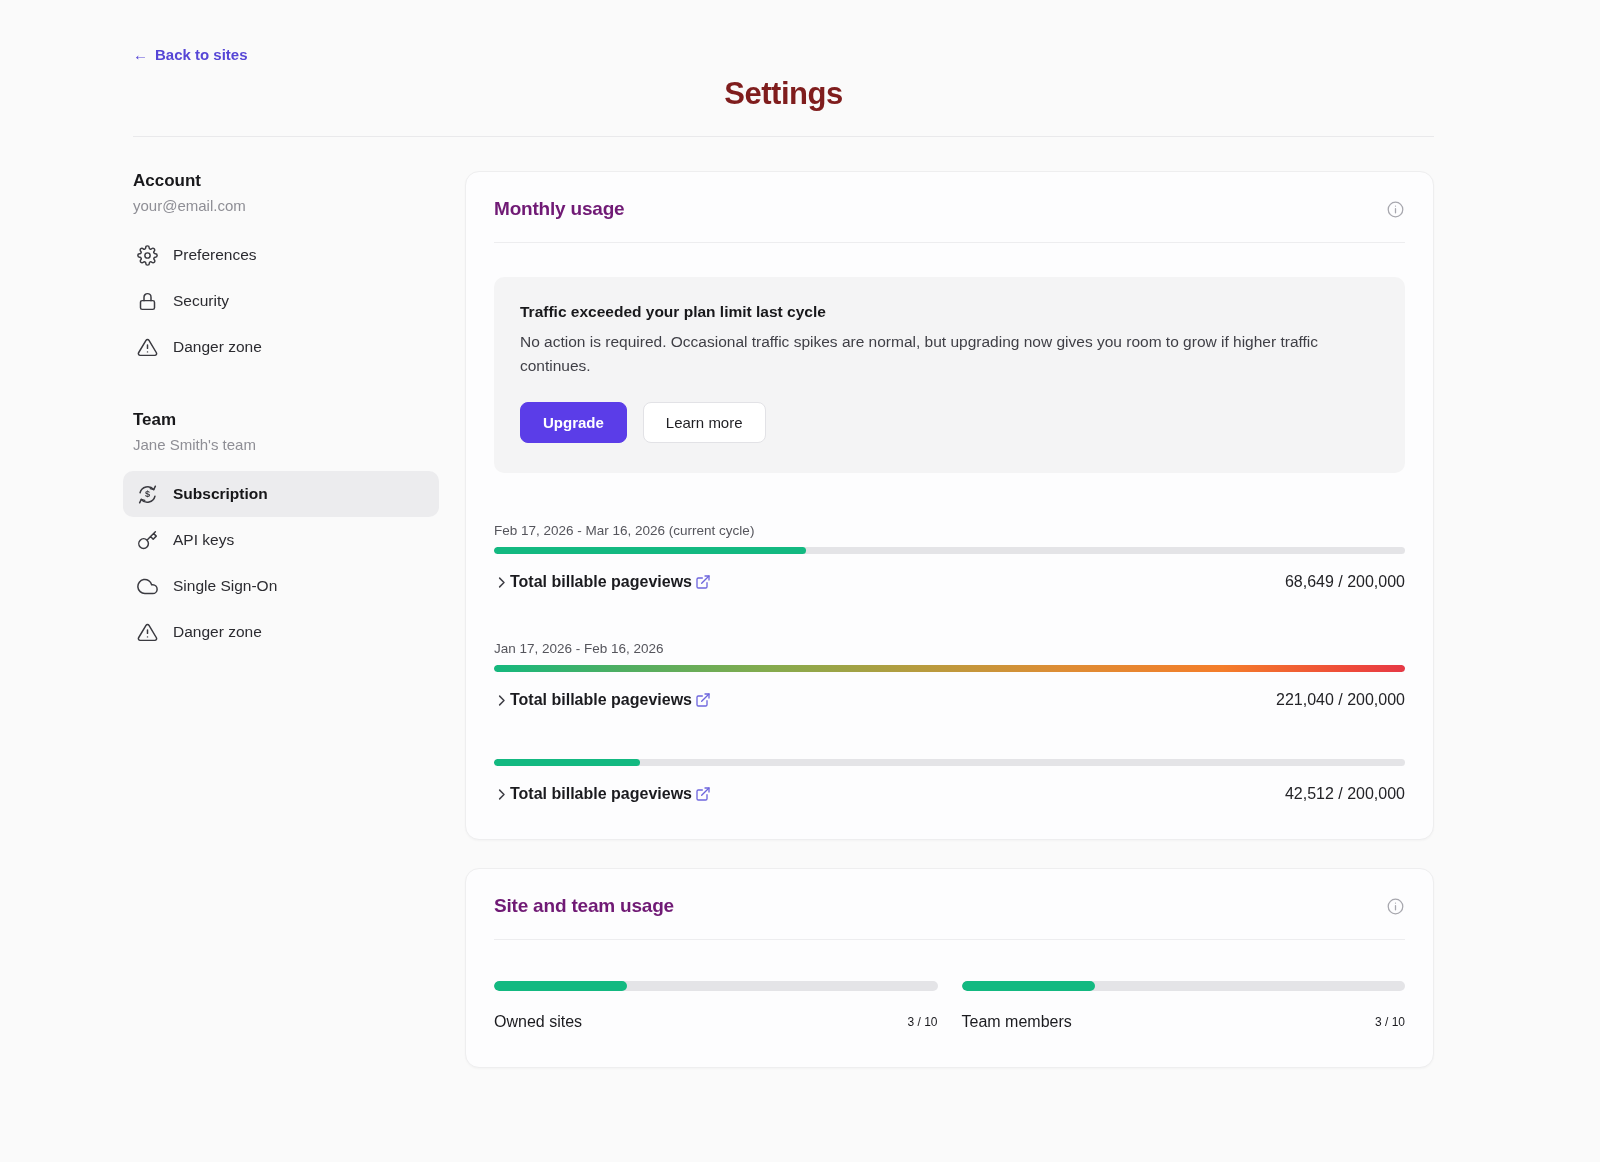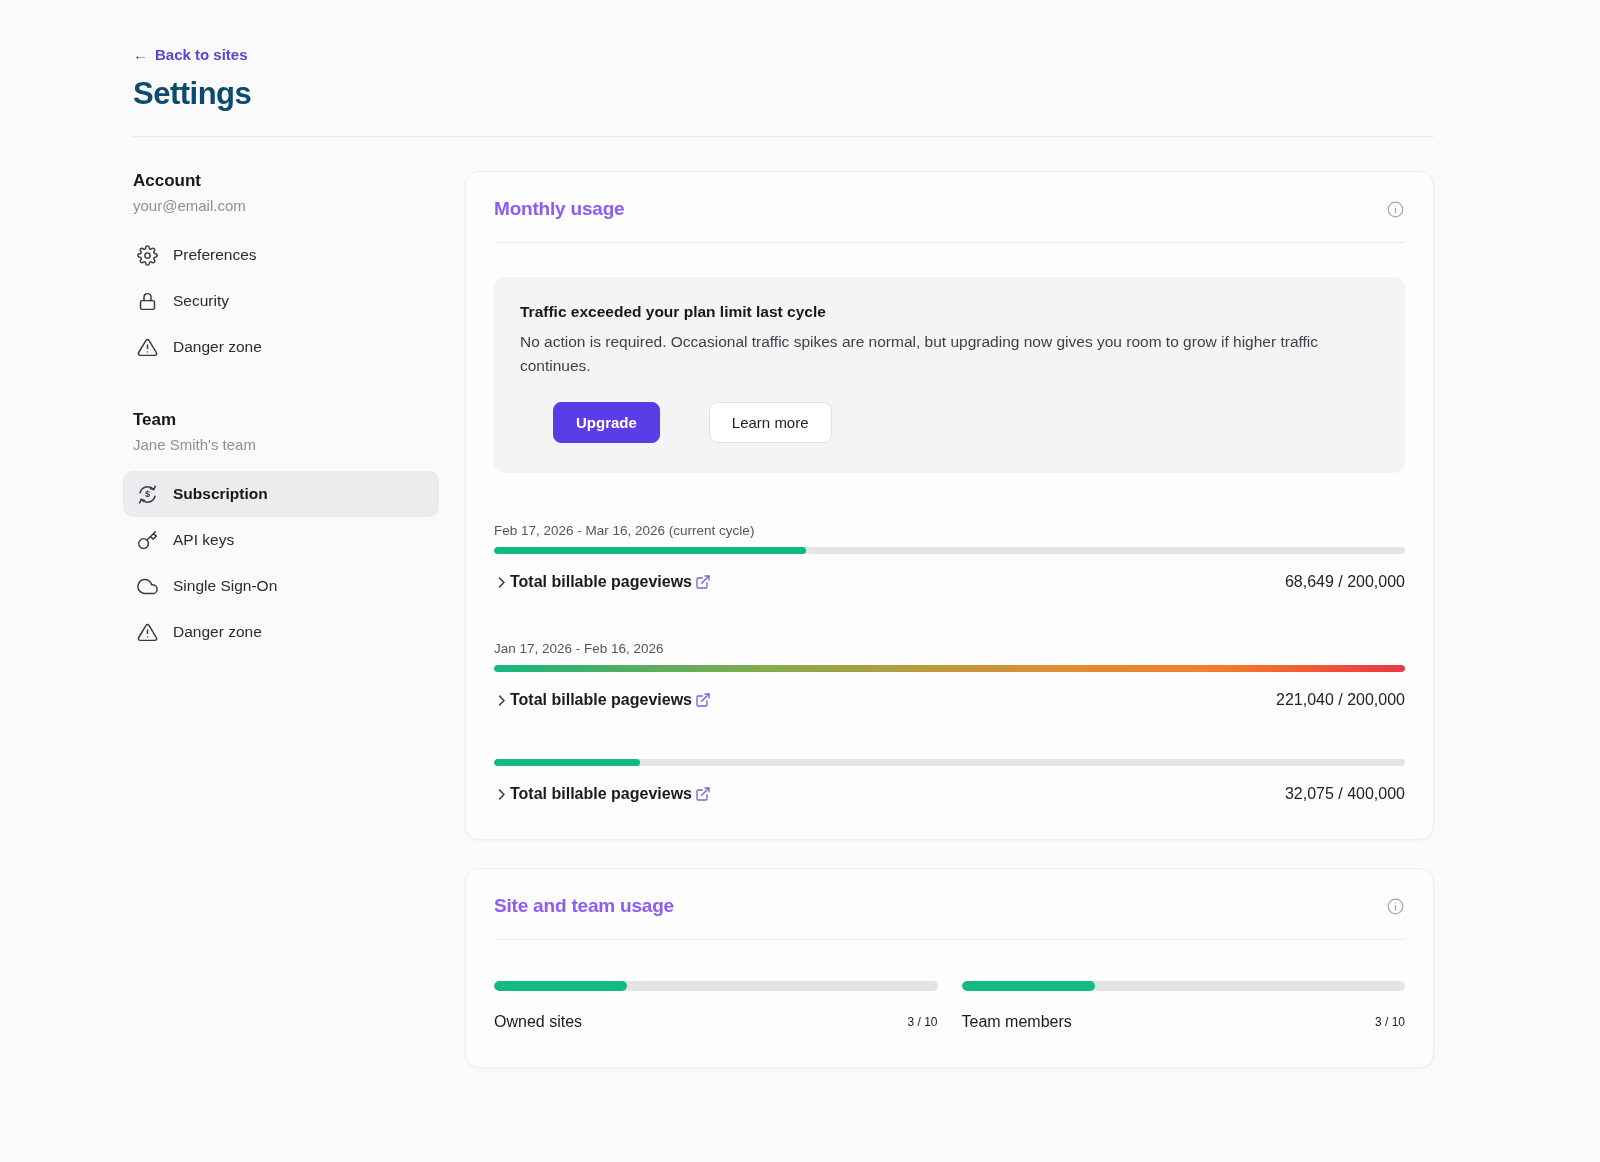--- a/index.html
+++ b/index.html
@@ -12,21 +12,21 @@
   }
   .page { width:1600px; height:1162px; overflow:hidden; }
 
   
   .header { padding:46px 166px 0 133px; }
   .back-link {
     display:inline-flex; align-items:center; gap:7px;
     color:#5646d6; font-size:15px; font-weight:700;
     text-decoration:none; cursor:pointer;
   }
-  .page-title { margin-top:12px; font-size:31px; font-weight:700; letter-spacing:-0.5px; color:#0c4a6e; }
+  .page-title { margin-top:12px; font-size:31px; font-weight:700; letter-spacing:-0.5px; color:#7f1d1d;text-align:center; }
   .header-divider { margin-top:24px; border:none; border-top:1px solid #e9e9eb; }
 
   
   .layout { display:flex; padding:34px 166px 0 133px; gap:26px; }
 
   
   .sidebar { width:306px; flex:0 0 306px; }
   .side-section + .side-section { margin-top:40px; }
   .side-heading { font-size:17px; font-weight:700; color:#18181b; }
   .side-subtitle { margin-top:6px; font-size:15px; color:#8e8e95; }
@@ -42,31 +42,31 @@
 
   
   .main { flex:1; min-width:0; }
   .card {
     background:#fdfdfe; border:1px solid #eeeeef; border-radius:14px;
     box-shadow:0 1px 2px rgba(20,20,25,0.03);
     padding:26px 28px 36px 28px;
   }
   .card + .card { margin-top:28px; }
   .card-head { display:flex; align-items:center; justify-content:space-between; }
-  .card-title { font-size:19px; font-weight:700; letter-spacing:-0.2px; color:#8b5cf6; }
+  .card-title { font-size:19px; font-weight:700; letter-spacing:-0.2px; color:#701a75; }
   .info-btn { color:#a7a7ae; background:none; border:none; cursor:pointer; display:flex; padding:0; }
   .info-btn svg { width:19px; height:19px; }
   .card-divider { margin-top:22px; border:none; border-top:1px solid #ededef; }
 
   
   .notice { margin-top:34px; background:#f4f4f5; border-radius:10px; padding:26px 26px 30px 26px; }
   .notice-title { font-size:15.5px; font-weight:700; color:#18181b; }
   .notice-body { margin-top:9px; font-size:15.5px; line-height:1.55; color:#3f3f46; max-width:900px; }
   .notice-actions { margin-top:24px; display:flex; gap:16px; }
-  .btn { font-family:inherit; font-size:15px; border-radius:8px; padding:12px 22px; cursor:pointer; line-height:1;margin-left:33px; }
+  .btn { font-family:inherit; font-size:15px; border-radius:8px; padding:12px 22px; cursor:pointer; line-height:1; }
   .btn-primary { background:#5b3de8; color:#ffffff; border:1px solid #5b3de8; font-weight:600; }
   .btn-secondary { background:#ffffff; color:#1f1f23; border:1px solid #e2e2e6; font-weight:500; }
 
   
   .cycle { margin-top:50px; }
   .cycle-period { font-size:13.5px; color:#55555c; }
   .meter { margin-top:9px; height:7px; border-radius:4px; background:#e4e4e7; overflow:hidden; }
   .meter-fill { height:100%; border-radius:4px; background:#13b981; }
   .meter-fill.gradient {
     background:linear-gradient(90deg,#14b87e 0%,#4fae62 14%,#84ab4e 30%,#b59c3f 46%,#dd8d35 62%,#f47d2a 80%,#ee4a3a 94%,#e63946 100%);
@@ -275,21 +275,21 @@
               </span>
               <span class="cycle-label">Total billable pageviews</span>
               <span class="ext-ic">
                 <svg viewBox="0 0 24 24" fill="none" stroke="currentColor" stroke-width="2" stroke-linecap="round" stroke-linejoin="round">
                   <path d="M18 13v6a2 2 0 0 1-2 2H5a2 2 0 0 1-2-2V8a2 2 0 0 1 2-2h6"></path>
                     <polyline points="15 3 21 3 21 9"></polyline>
                     <line x1="10" y1="14" x2="21" y2="3"></line>
                 </svg>
               </span>
             </div>
-            <span class="cycle-value">32,075 / 400,000</span>
+            <span class="cycle-value">42,512 / 200,000</span>
           </div>
         </div>
       </section>
 
       <section class="card">
         <div class="card-head">
           <h2 class="card-title">Site and team usage</h2>
           <button class="info-btn">
             <svg viewBox="0 0 24 24" fill="none" stroke="currentColor" stroke-width="1.6" stroke-linecap="round">
               <circle cx="12" cy="12" r="9.2"></circle>

